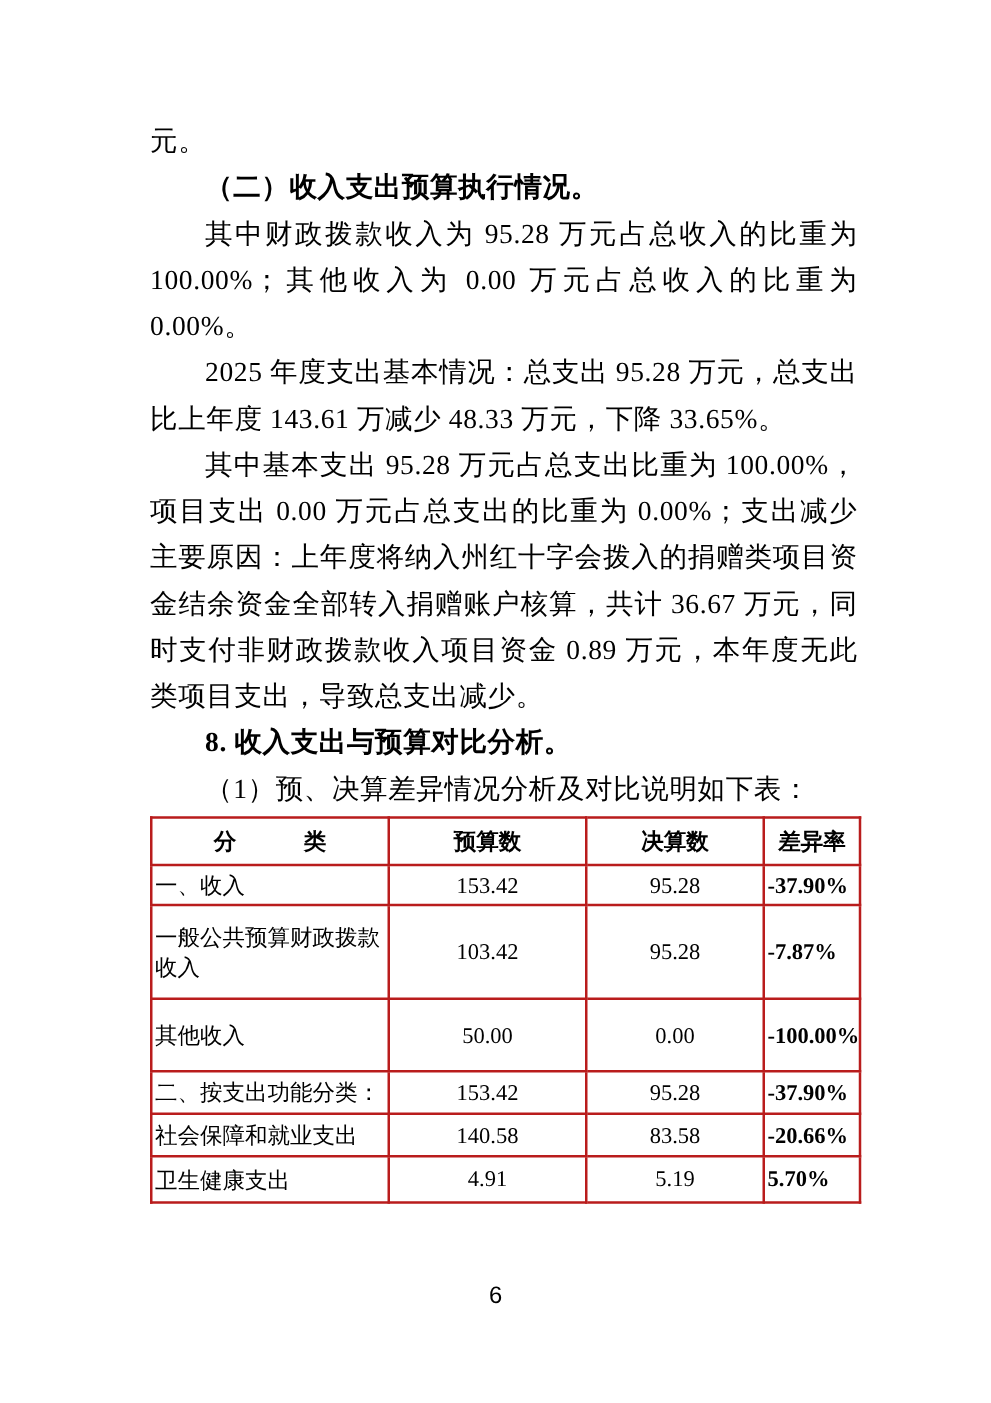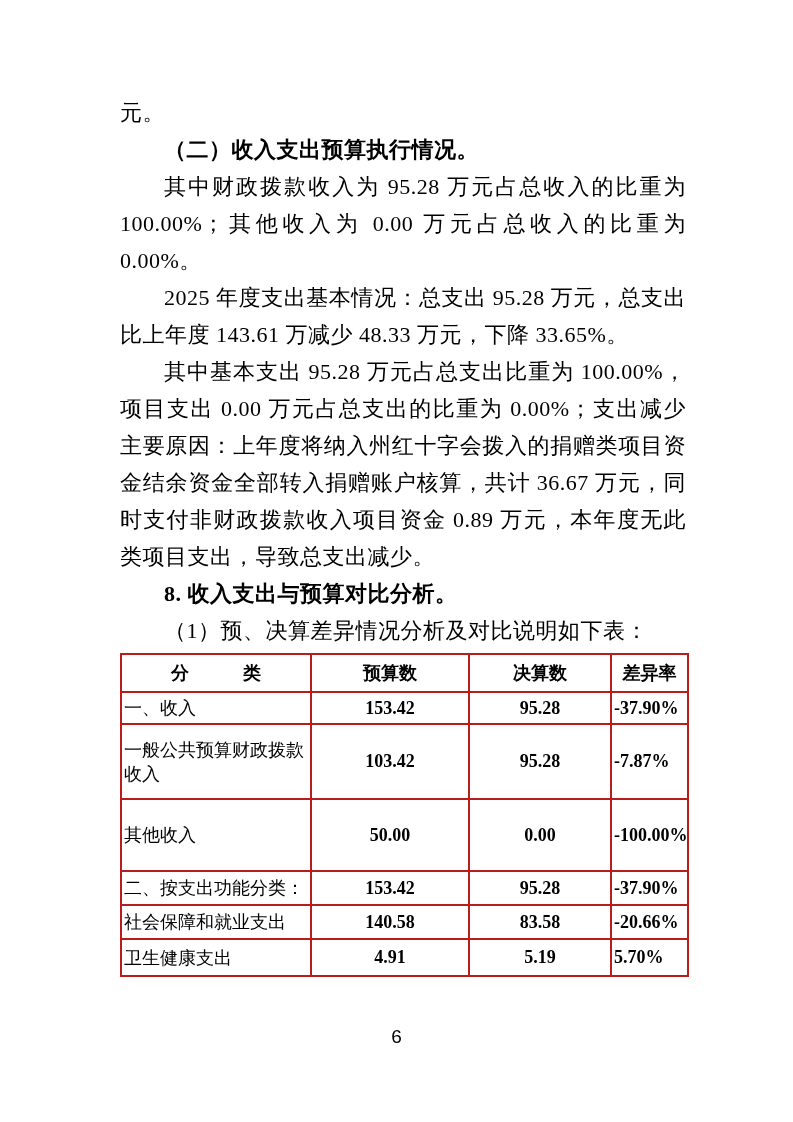--- a/index.html
+++ b/index.html
@@ -41,26 +41,26 @@
     padding:1px 2px;
     overflow:visible;
   }
   table.budget th {
     font-weight:bold;
     text-align:center;
     height:34px;
   }
   tr.rh-a  { height:32px; }
   tr.rh-b  { height:75px; }
-  tr.rh-c  { height:72px; }
+  tr.rh-c  { height:58px; }
   tr.rh-d  { height:34px; }
   tr.rh-e  { height:37px; }
   td.cat-left   { text-align:left;   font-weight:normal; }
   td.cat-center { text-align:left; font-weight:normal; }
-  td.num  { text-align:center; font-weight:bold; }
+  td.num  { text-align:center; font-weight:normal; }
   td.diff { text-align:left; font-weight:bold; white-space:nowrap; padding:1px 0; }
   .pageno {
     position:absolute;
     top:1026px; left:0;
     width:100%;
     text-align:center;
     font-family:"Liberation Sans","DejaVu Sans",sans-serif;
     font-size:19px;
   }
 </style>

